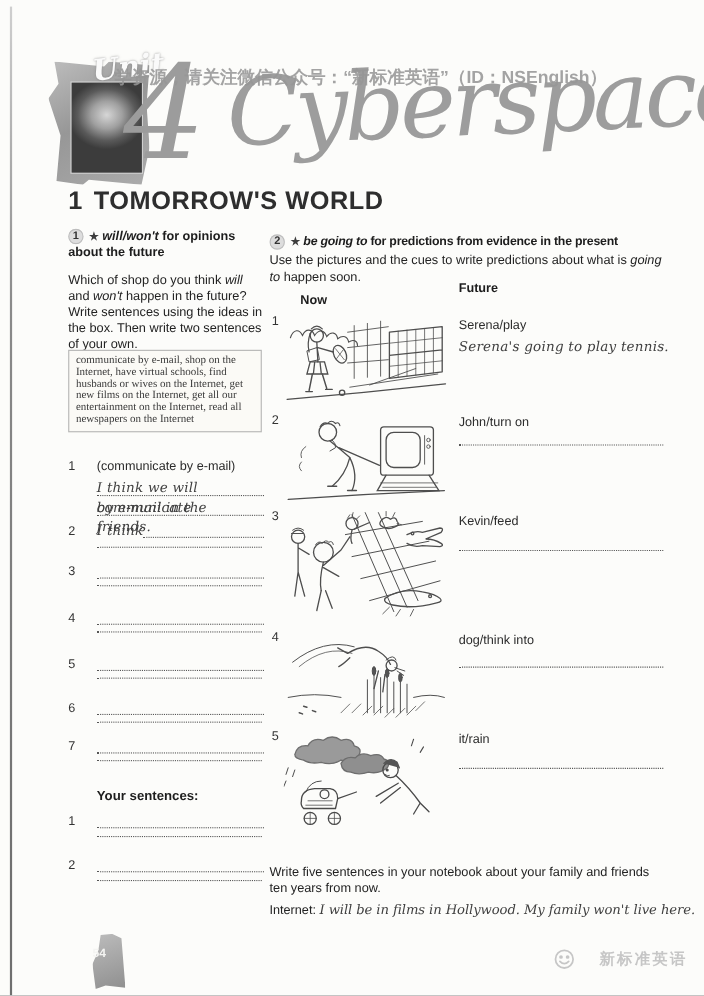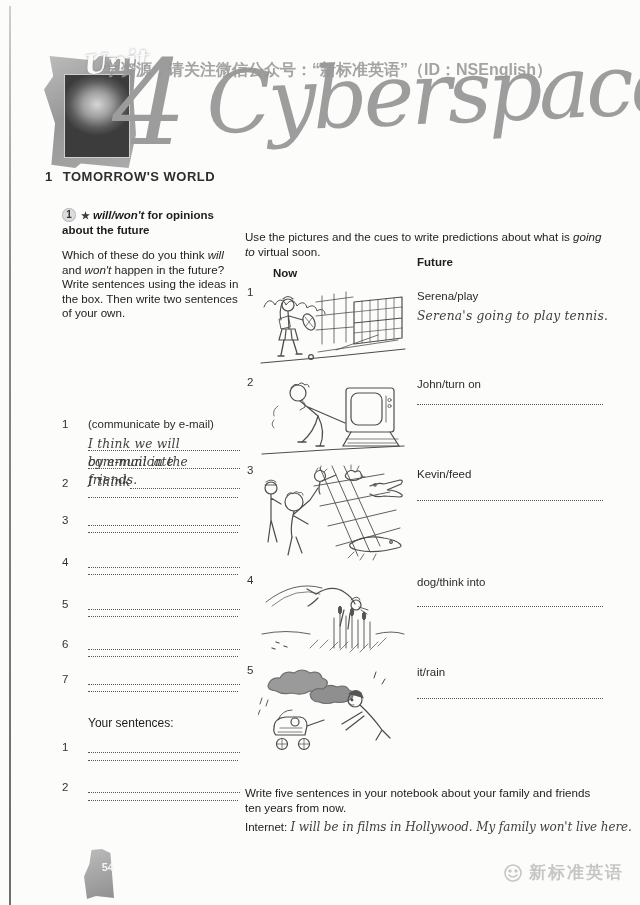--- a/index.html
+++ b/index.html
@@ -18,21 +18,21 @@
           linear-gradient(#4a4a4a,#353535);}
   .unit-script{position:absolute;left:84px;top:46px;font-family:"DejaVu Serif",serif;font-style:italic;
         font-weight:bold;font-size:27px;color:#fafafa;transform:rotate(-6deg);z-index:4;
         text-shadow:0 0 2px rgba(120,120,120,.8);}
   .big4{position:absolute;left:112px;top:44px;font-family:"DejaVu Serif",serif;font-style:italic;
         font-size:118px;line-height:1;color:#9c9c9c;z-index:3;}
   .cyber{position:absolute;left:206px;top:50px;font-family:"DejaVu Serif",serif;font-style:italic;
         font-size:86px;line-height:1;letter-spacing:-4px;color:#9d9d9d;transform:rotate(-2.5deg);z-index:2;}
   .wm-top{position:absolute;left:104px;top:60px;width:500px;white-space:nowrap;z-index:6;
         font-weight:bold;font-size:16px;color:rgba(150,150,150,.88);}
-  .section-title{position:absolute;left:45px;top:169px;font-weight:bold;font-size:13px;color:#2e2e2e;letter-spacing:.5px;text-align:center;}
+  .section-title{position:absolute;left:62px;top:169px;font-weight:bold;font-size:23px;color:#2e2e2e;letter-spacing:.5px;text-align:center;}
   .sec-num{margin-right:10px;}
 
   
   .circ{display:inline-block;width:14px;height:14px;border-radius:50%;background:#ddd;
         box-shadow:inset 0 0 0 1px #bdbdbd;color:#333;font-weight:bold;font-size:10px;
         text-align:center;line-height:14px;vertical-align:1px;margin-right:2px;}
   .star{font-size:10px;color:#3d3d3d;margin:0 3px;}
   .ex-head{font-weight:bold;font-size:11.5px;line-height:15px;color:#1d1d1d;}
   .em{font-style:italic;margin-top:48px;}
   .instr{position:absolute;margin:0;font-size:11.6px;line-height:14.6px;color:#222;}
@@ -40,43 +40,43 @@
   .colL{position:absolute;left:62px;top:208px;width:180px;height:612px;}
   .colR{position:absolute;left:245px;top:208px;width:365px;height:650px;}
   .serifbox{position:absolute;left:0;width:176px;box-sizing:border-box;border:1px solid #b4b4b4;background:#fbfaf6;
         padding:4px 6px;font-family:"Liberation Serif",serif;font-size:10px;line-height:10.8px;color:#3a3a3a;}
   .lrow{position:absolute;left:0;width:178px;display:flex;align-items:flex-end;}
   .lnum{width:26px;flex:none;font-size:11.5px;color:#333;}
   .cuetext{font-size:11.5px;color:#2b2b2b;}
   .dotfill{flex:1;border-bottom:1px dotted #555;height:14px;}
   .dotline{position:absolute;left:26px;width:150px;height:0;border-bottom:1px dotted #555;}
   .hline{position:absolute;left:26px;width:152px;height:16px;border-bottom:1px dotted #555;}
-  .yslabel{position:absolute;left:26px;font-weight:normal;font-size:12px;color:#1d1d1d;}
+  .yslabel{position:absolute;left:26px;font-weight:bold;font-size:12px;color:#1d1d1d;}
 
   
   .ex2-head{position:absolute;left:0;white-space:nowrap;font-size:11.2px;letter-spacing:-.2px;}
   .rrow{position:absolute;left:0;width:365px;}
   .rnum{position:absolute;left:2px;top:0;font-size:11.5px;color:#333;}
   .illo{position:absolute;left:13px;top:0;}
   .rcue{position:absolute;left:172px;font-size:11.5px;color:#2b2b2b;}
   .rdot{position:absolute;left:172px;width:186px;height:0;border-bottom:1px dotted #555;}
   .rans{position:absolute;left:172px;width:195px;}
   .colhead{position:absolute;font-weight:bold;font-size:11.5px;color:#1d1d1d;}
   .ex3-instr{position:absolute;left:0;width:362px;margin:0;font-size:11.6px;line-height:14.6px;color:#222;}
   .example{position:absolute;left:0;white-space:nowrap;font-size:11.5px;color:#222;}
   .example .hand{font-size:12px;letter-spacing:-.1px;}
 
   
   .page-brush{position:absolute;left:84px;top:849px;width:30px;height:50px;
         background:linear-gradient(160deg,#bcbcbc,#8f8f8f);
         clip-path:polygon(25% 2%,60% 0,88% 8%,100% 98%,40% 94%,10% 100%,0 55%,18% 30%);}
-  .page-num{position:absolute;left:84px;top:861px;width:30px;text-align:right;
+  .page-num{position:absolute;left:84px;top:861px;width:30px;text-align:left;
         font-weight:bold;font-size:11px;color:#f4f4f2;}
-  .wm-bottom{position:absolute;left:502px;top:861px;display:flex;align-items:center;gap:5px;
-        color:#c6c6c6;font-size:17px;letter-spacing:2px;font-weight:bold;}
+  .wm-bottom{position:absolute;left:502px;top:861px;display:flex;align-items:center;gap:21px;
+        color:#c6c6c6;font-size:14px;letter-spacing:2px;font-weight:bold;}
 </style>
 </head>
 <body>
 
 <div class="page">
   <div class="scan-edge"></div>
 
   <div>
     <div class="blob"></div>
     <div class="photo"></div>
@@ -87,22 +87,23 @@
   </div>
 
   <div class="section-title">
     <span class="sec-num">1</span><span>TOMORROW'S WORLD</span>
   </div>
 
   <div class="colL">
     <div class="ex-head" style="position:absolute;top:0;left:0;width:180px">
       <span class="circ">1</span><span class="star">★</span><span class="em">will/won't</span><span> for opinions about the future</span>
     </div>
-    <p class="instr" style="top:40px;left:0;width:180px"><span>Which of these do you think </span><span class="em">will</span><span> and </span><span class="em">won't</span><span> happen in the future? Write sentences using the ideas in the box. Then write two sentences of your own.</span></p>
-
+    <p class="instr" style="top:40px;left:0;width:180px"><span>Which of shop do you think </span><span class="em">will</span><span> and </span><span class="em">won't</span><span> happen in the future? Write sentences using the ideas in the box. Then write two sentences of your own.</span></p>
+
+    <div class="serifbox" style="top:110px">communicate by e-mail, shop on the Internet, have virtual schools, find husbands or wives on the Internet, get new films on the Internet, get all our entertainment on the Internet, read all newspapers on the Internet</div>
 
     <div class="lrow" style="top:210px">
       <span class="lnum">1</span>
       <span class="cuetext">(communicate by e-mail)</span>
     </div>
     <div class="hline" style="top:226px"><span class="hand">I think we will communicate</span></div>
     <div class="hline" style="top:244px"><span class="hand">by e-mail in the friends.</span></div>
 
     <div class="lrow" style="top:266px">
       <span class="lnum">2</span>
@@ -150,21 +151,24 @@
     <div class="dotline" style="top:552px"></div>
 
     <div class="lrow" style="top:570px">
       <span class="lnum">2</span>
       <span class="dotfill"></span>
     </div>
     <div class="dotline" style="top:592px"></div>
   </div>
 
   <div class="colR">
-    <p class="instr" style="top:22px;left:0;width:362px"><span>Use the pictures and the cues to write predictions about what is </span><span class="em">going to</span><span> virtual soon.</span></p>
+    <div class="ex-head ex2-head" style="top:5px">
+      <span class="circ">2</span><span class="star">★</span><span class="em">be going to</span><span> for predictions from evidence in the present</span>
+    </div>
+    <p class="instr" style="top:22px;left:0;width:362px"><span>Use the pictures and the cues to write predictions about what is </span><span class="em">going to</span><span> happen soon.</span></p>
 
     <div class="colhead" style="left:28px;top:59px">Now</div>
     <div class="colhead" style="left:172px;top:48px">Future</div>
 
     <div class="rrow" style="top:78px;height:88px">
       <span class="rnum">1</span>
       <svg class="illo" width="150" height="82" viewBox="0 0 150 82">
         <g fill="none" stroke="#4e4e4e" stroke-width="1.2" stroke-linecap="round">
           <path d="M3,77 Q75,71 147,63"></path>
           <path d="M6,21 c3,-8 8,-8 11,-2 c3,-7 9,-6 11,0 c4,-6 9,-5 11,1 c4,-5 9,-4 10,2 c5,-4 9,-2 10,3 c4,-3 8,-1 8,3" stroke-width="1"></path>

